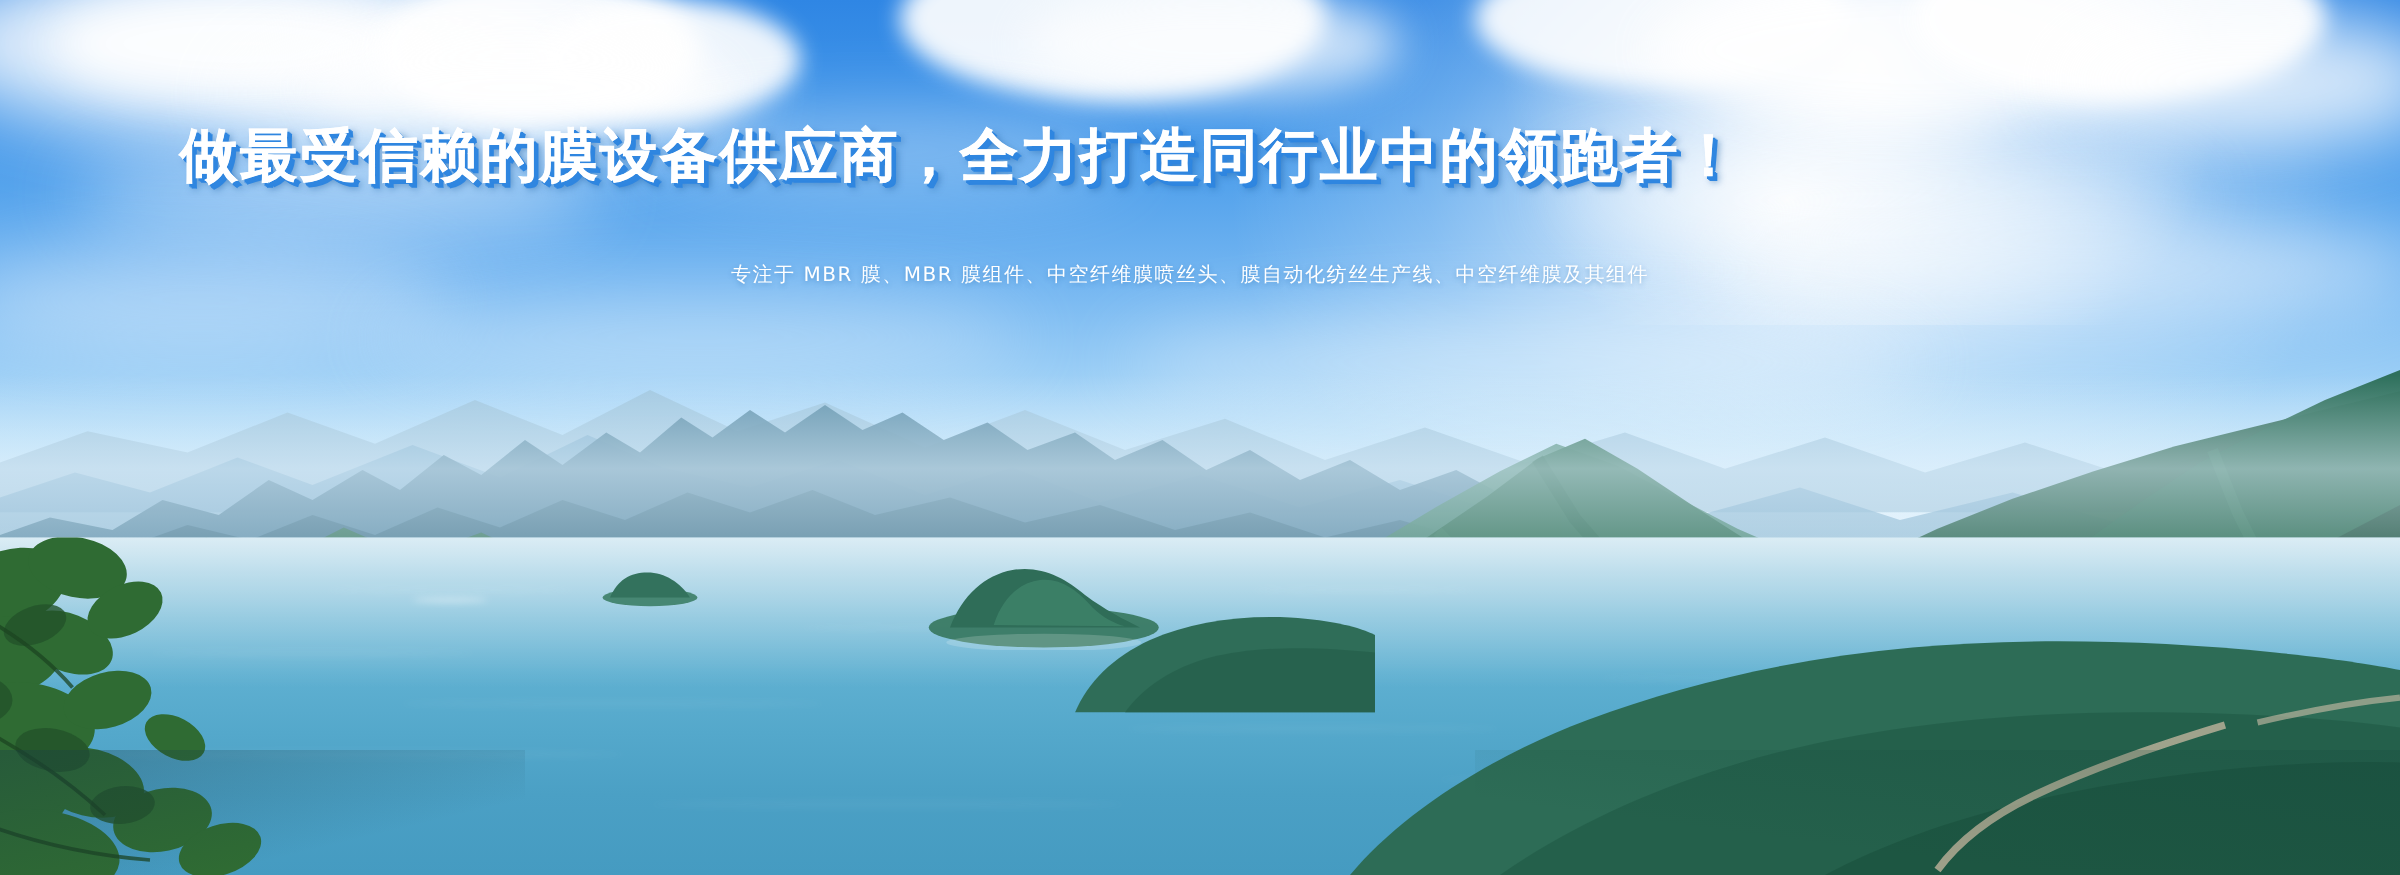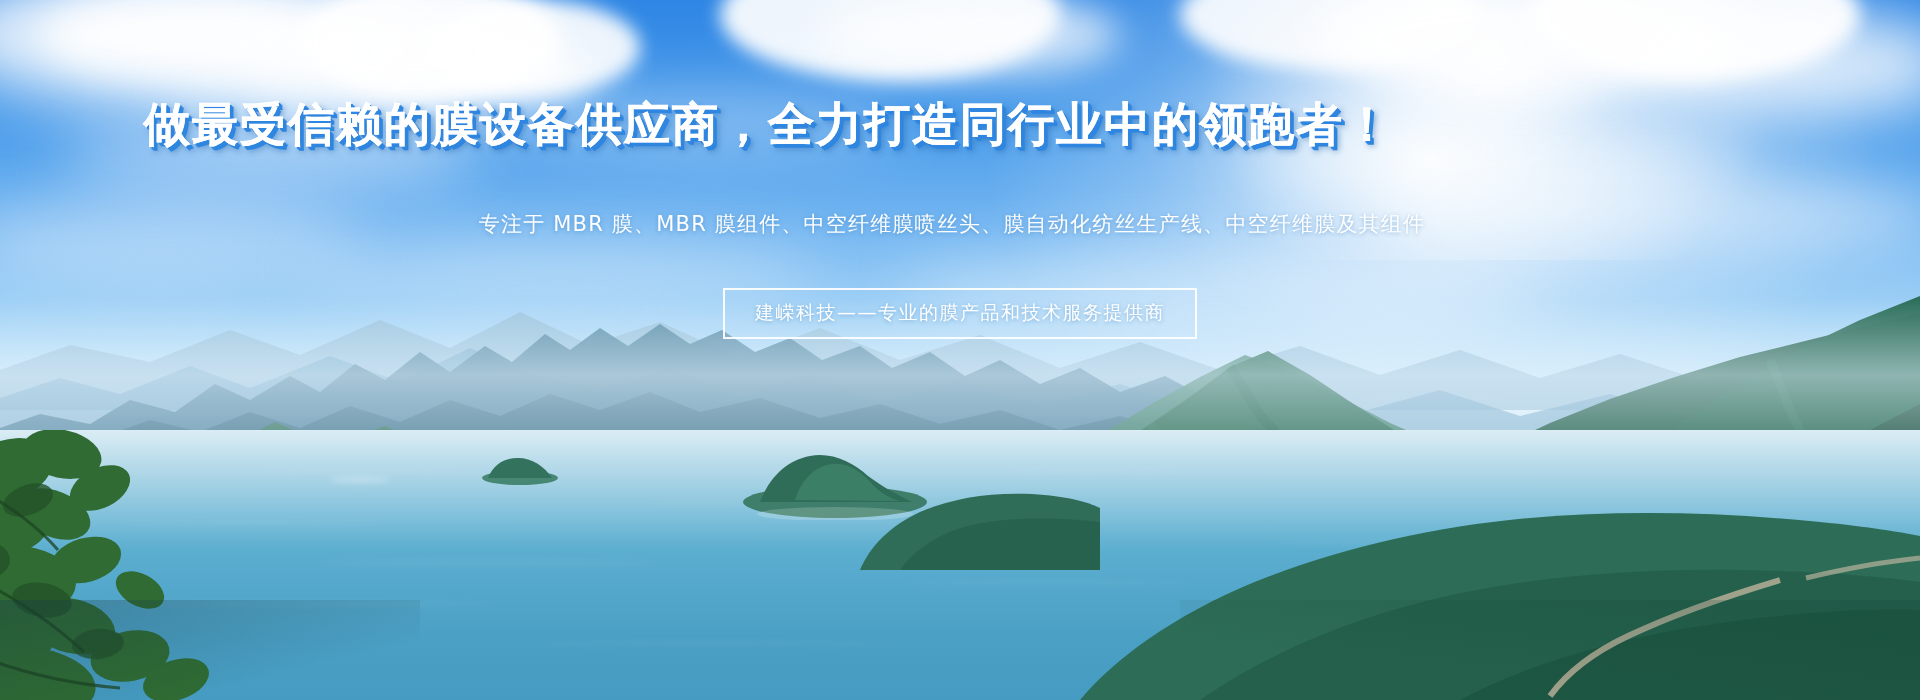--- a/index.html
+++ b/index.html
@@ -98,21 +98,21 @@
        3px 3px 0 #2f86e0,
        2px 2px 0 #2f86e0,
        4px 4px 0 #2f86e0,
        5px 5px 6px rgba(28,92,160,.55);
     -webkit-text-stroke:0.5px #ffffff;
   }
   .subline{
     position:absolute;left:0;top:210px;width:1904px;
     text-align:center;
     font-family:"DejaVu Sans","Liberation Sans",sans-serif;
-    font-size:21px;
+    font-size:16px;
     color:#ffffff;
     letter-spacing:1.2px;
     white-space:nowrap;
     text-shadow:0 1px 4px rgba(40,110,180,.45);
   }
   .tagwrap{
     position:absolute;left:0;top:288px;width:1920px;text-align:center;
   }
   .tagbox{
     display:inline-block;
@@ -285,19 +285,16 @@
   <div style="position:absolute;left:0;top:600px;width:420px;height:100px;background:linear-gradient(to bottom right, rgba(24,60,72,.35), rgba(24,60,72,0) 70%);"></div>
 
   <div style="position:absolute;left:1180px;top:600px;width:740px;height:100px;background:linear-gradient(to bottom left, rgba(20,70,60,.25), rgba(20,70,60,0) 70%);"></div>
 
   <div class="copy">
 
     <div class="headline">做最受信赖的膜设备供应商，全力打造同行业中的领跑者！</div>
 
     <div class="subline">专注于 MBR 膜、MBR 膜组件、中空纤维膜喷丝头、膜自动化纺丝生产线、中空纤维膜及其组件</div>
 
-    <div class="tagwrap">
-      <div class="tagbox">建嵘科技——专业的膜产品和技术服务提供商</div>
-    </div>
 
   </div>
 
 </div>
 
 </body></html>

